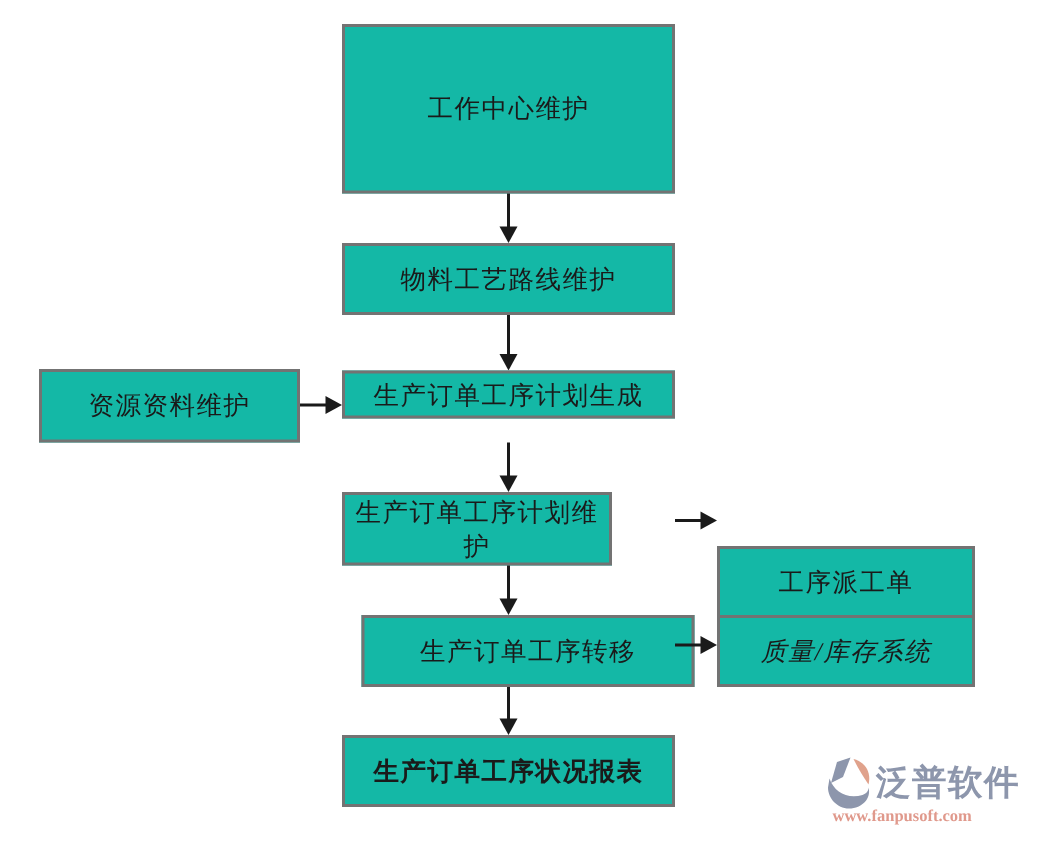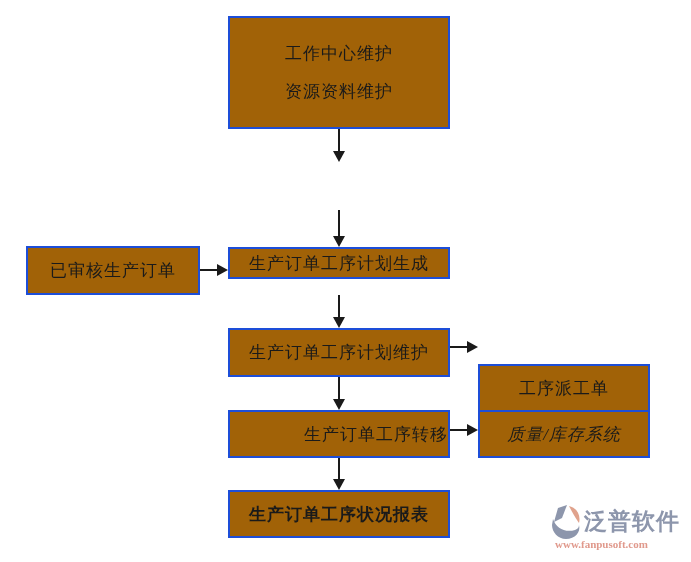--- a/index.html
+++ b/index.html
@@ -7,22 +7,22 @@
   .canvas {
     position: relative;
     width: 691px;
     height: 562px;
     background: #ffffff;
     overflow: hidden;
   }
   .node {
     position: absolute;
     box-sizing: border-box;
-    border: 2px solid #1d4ed8;
-    background: #a16207;
+    border: 2px solid #737373;
+    background: #14b8a6;
     color: #1a1a1a;
     font-size: 17px;
     letter-spacing: 1px;
     display: flex;
     align-items: center;
     justify-content: center;
     text-align: center;
   }
   .node.multi {
     flex-direction: column;
@@ -74,71 +74,73 @@
     font-family: "Liberation Serif", "DejaVu Serif", serif;
   }
 </style>
 </head>
 <body>
 
 <div class="canvas">
 
   <div class="node multi" style="left:228px; top:16px; width:222px; height:113px;">
     <div>工作中心维护</div>
-    <div>资源资料维护</div>
   </div>
 
   <div class="varrow" style="left:333px; top:129px; height:33px;">
     <div class="shaft"></div>
     <div class="head"></div>
   </div>
 
+  <div class="node" style="left:228px; top:162px; width:222px; height:48px;">
+    <span>物料工艺路线维护</span>
+  </div>
 
   <div class="varrow" style="left:333px; top:210px; height:37px;">
     <div class="shaft"></div>
     <div class="head"></div>
   </div>
 
   <div class="node" style="left:26px; top:246px; width:174px; height:49px;">
-    <span>已审核生产订单</span>
+    <span>资源资料维护</span>
   </div>
 
   <div class="harrow" style="left:200px; top:264px; width:28px;">
     <div class="shaft"></div>
     <div class="head"></div>
   </div>
 
   <div class="node" style="left:228px; top:247px; width:222px; height:32px;">
     <span>生产订单工序计划生成</span>
   </div>
 
   <div class="varrow" style="left:333px; top:295px; height:33px;">
     <div class="shaft"></div>
     <div class="head"></div>
   </div>
 
-  <div class="node" style="left:228px; top:328px; width:222px; height:49px;">
+  <div class="node" style="left:228px; top:328px; width:180px; height:49px;">
     <span>生产订单工序计划维护</span>
   </div>
 
   <div class="harrow" style="left:450px; top:341px; width:28px;">
     <div class="shaft"></div>
     <div class="head"></div>
   </div>
 
   <div class="node" style="left:478px; top:328px; width:172px; height:49px;margin-top:36px;">
     <span>工序派工单</span>
   </div>
 
   <div class="varrow" style="left:333px; top:377px; height:33px;">
     <div class="shaft"></div>
     <div class="head"></div>
   </div>
 
-  <div class="node" style="left:228px; top:410px; width:222px; height:48px;justify-content:flex-end;">
+  <div class="node" style="left:241px; top:410px; width:222px; height:48px;">
     <span>生产订单工序转移</span>
   </div>
 
   <div class="harrow" style="left:450px; top:424px; width:28px;">
     <div class="shaft"></div>
     <div class="head"></div>
   </div>
 
   <div class="node" style="left:478px; top:410px; width:172px; height:48px;font-style:italic;">
     <span>质量/库存系统</span>

